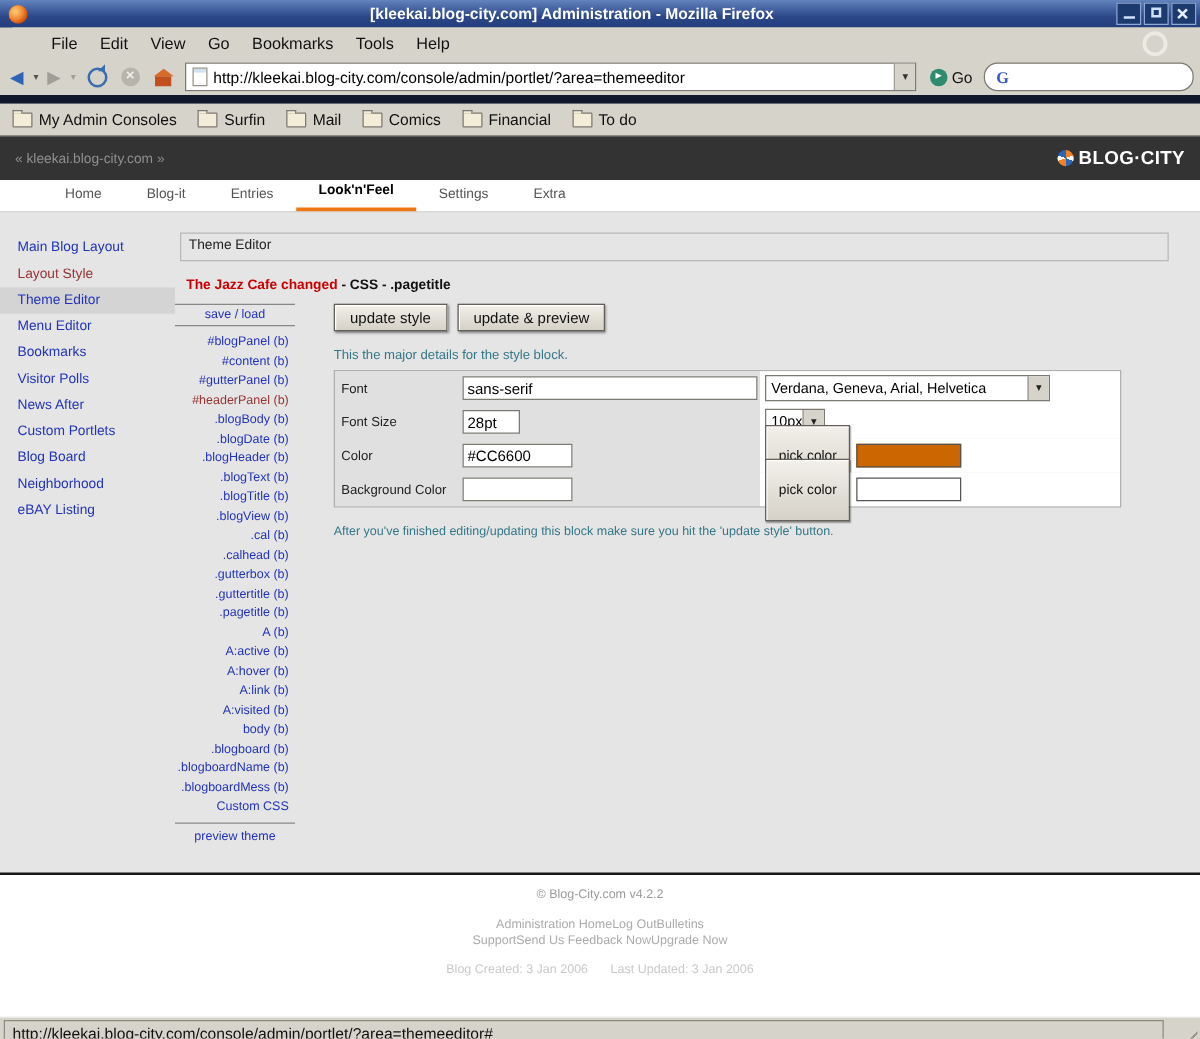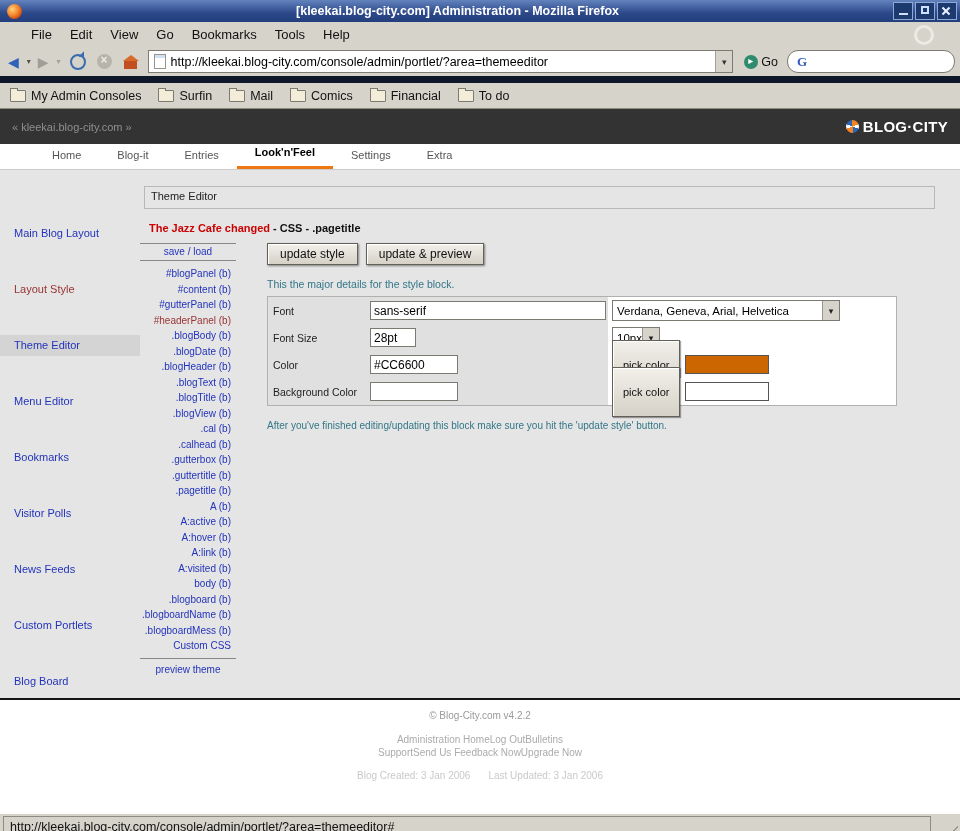--- a/index.html
+++ b/index.html
@@ -13,21 +13,21 @@
   .title-text{flex:1;text-align:center;color:#fff;font-size:12.5px;font-weight:bold;white-space:nowrap;overflow:hidden;}
   .winbtns{display:flex;gap:2px;margin-left:4px;}
   .wbtn{width:18px;height:16px;background:#1d3a6e;border:1px solid #8fa8d8;position:relative;}
   .wbtn-min::before{content:"";display:block;margin:10px auto 0;width:9px;height:2px;background:#cfe0ff;}
   .wbtn-max::before{content:"";display:block;margin:3px auto 0;width:8px;height:8px;border:2px solid #cfe0ff;box-sizing:border-box;}
   .wbtn-close::before,.wbtn-close::after{content:"";position:absolute;left:3px;top:7px;width:10px;height:2px;background:#e8f0ff;}
   .wbtn-close::before{transform:rotate(45deg);}
   .wbtn-close::after{transform:rotate(-45deg);}
 
   
-  .menubar{height:25px;display:flex;align-items:center;padding:0 22px;background:#d6d3ca;}
+  .menubar{height:25px;display:flex;align-items:center;padding:0 22px;background:#d6d3ca;margin-left:10px;}
   .menu-item{font-size:13px;color:#111;padding:3px 9px;}
   .throbber{margin-left:auto;width:14px;height:14px;border:3px solid #eceae3;border-radius:50%;margin-right:4px;}
 
   
   .navbar{height:29px;display:flex;align-items:center;gap:1px;padding:0 5px;background:#d6d3ca;border-bottom:7px solid #0f172a;}
   .navbtn{display:flex;align-items:center;height:24px;padding:0 3px;}
   .icon-back::before{content:"◀";color:#2e63b8;font-size:14px;}
   .icon-fwd::before{content:"▶";color:#a09e96;font-size:14px;}
   .drop{margin-left:1px;}
   .drop::before{content:"▾";color:#55524a;font-size:8px;}
@@ -63,21 +63,21 @@
   .logo-mark{width:13px;height:13px;border-radius:50%;flex:none;
     background:conic-gradient(#f58220 0 70deg,#fff 70deg 110deg,#2a66b8 110deg 180deg,#f58220 180deg 250deg,#fff 250deg 290deg,#2a66b8 290deg 360deg);}
   .logo-text{color:#fff;font-weight:bold;font-size:15px;letter-spacing:.3px;}
 
   .tabbar{height:25px;display:flex;align-items:flex-end;padding-left:34px;border-bottom:1px solid #ccc;background:#fff;flex:none;}
   .tab{font-size:11px;color:#555;padding:0 18px;height:24px;line-height:21px;}
   .tab.active{color:#000;font-weight:bold;border-bottom:3px solid #ee7711;}
 
   .content{height:528px;display:flex;flex:none;overflow:hidden;}
   .sidebar{width:140px;flex:none;padding-top:18px;}
-  .side-item{height:21px;line-height:21px;padding-left:14px;font-size:11px;color:#2233bb;white-space:nowrap;margin-top:35px;}
+  .side-item{height:21px;line-height:21px;padding-left:14px;font-size:11px;color:#2233bb;white-space:nowrap;}
   .side-item.visited{color:#993333;}
   .side-item.selected{background:#d4d4d4;}
 
   .main{flex:1;display:flex;flex-direction:column;min-width:0;}
   .title-box{margin:16px 25px 0 4px;border:1px solid #b8b8b8;height:21px;line-height:19px;padding-left:6px;font-size:11px;color:#222;}
   .status-line{margin:13px 0 0 9px;font-size:11px;font-weight:bold;color:#111;}
   .theme-name{color:#cc0000;}
   .editor-row{display:flex;margin-top:9px;flex:1;min-height:0;}
 
   .css-nav{width:96px;flex:none;font-size:10px;}
@@ -228,21 +228,21 @@
 
     <div class="content">
 
       <div class="sidebar">
         <div class="side-item">Main Blog Layout</div>
         <div class="side-item visited">Layout Style</div>
         <div class="side-item selected">Theme Editor</div>
         <div class="side-item">Menu Editor</div>
         <div class="side-item">Bookmarks</div>
         <div class="side-item">Visitor Polls</div>
-        <div class="side-item">News Feeds</div>
+        <div class="side-item">News After</div>
         <div class="side-item">Custom Portlets</div>
         <div class="side-item">Blog Board</div>
         <div class="side-item">Neighborhood</div>
         <div class="side-item">eBAY Listing</div>
       </div>
 
       <div class="main">
         <div class="title-box">Theme Editor</div>
 
         <div class="status-line">

